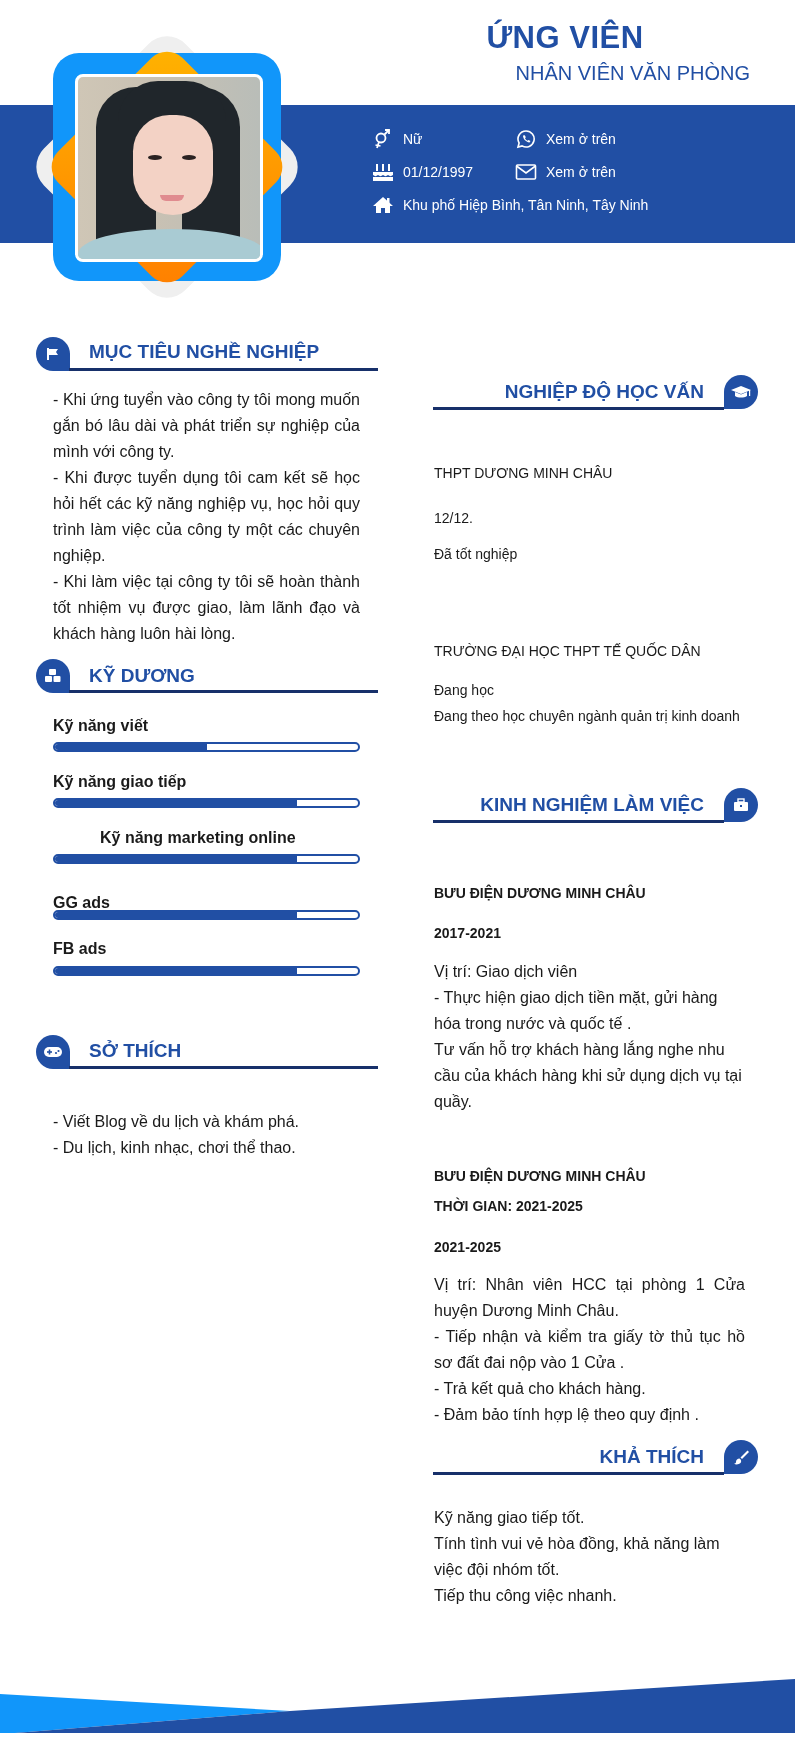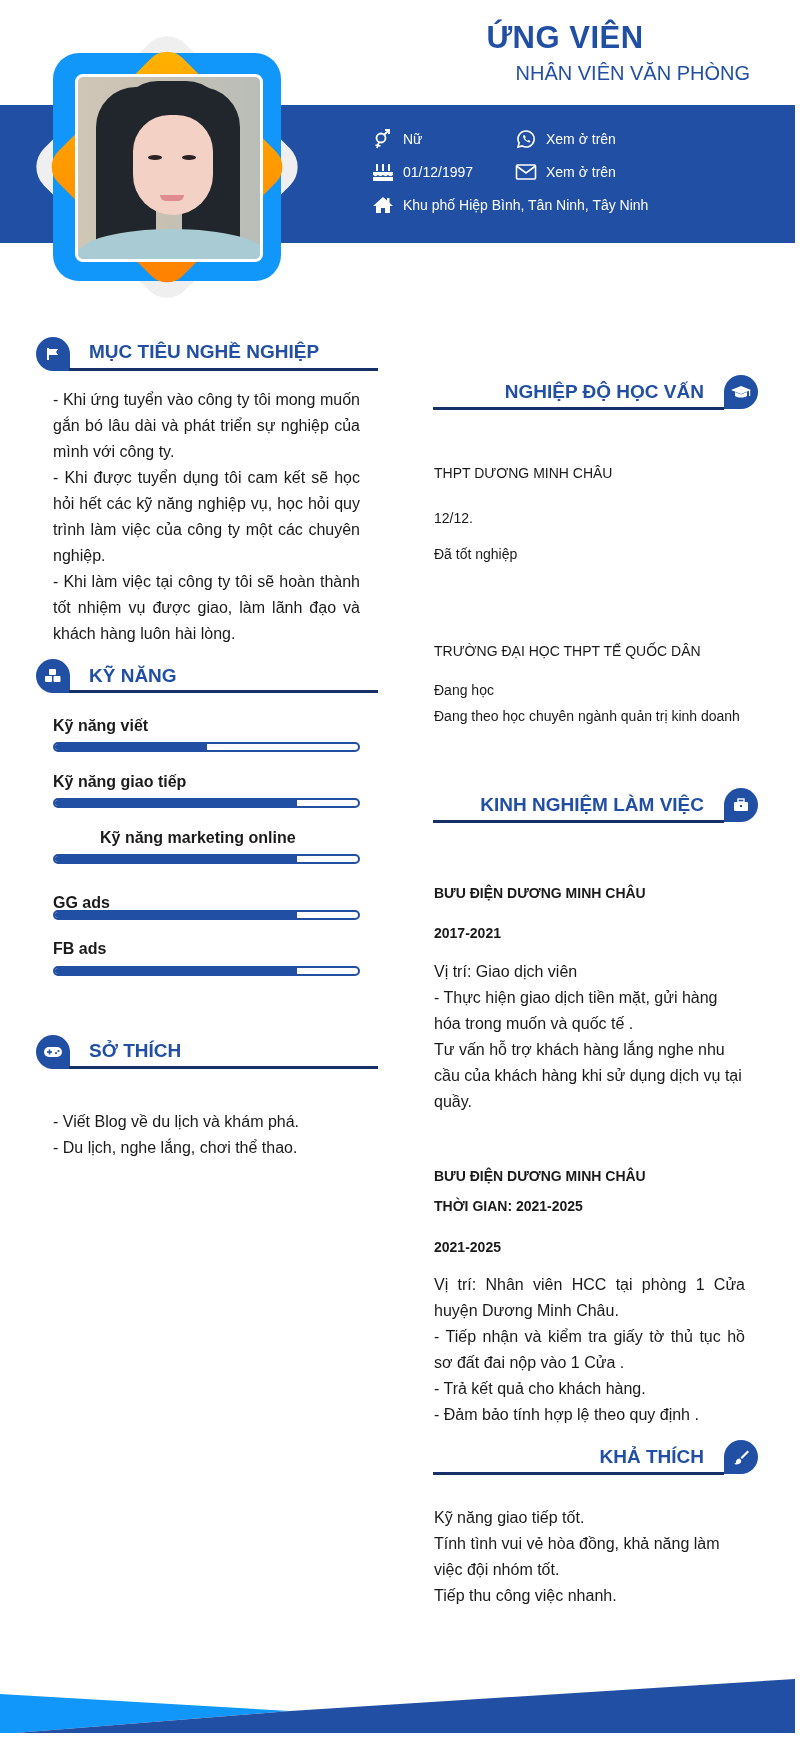--- a/index.html
+++ b/index.html
@@ -140,21 +140,21 @@
 - Khi làm việc tại công ty tôi sẽ hoàn thành tốt nhiệm vụ được giao, làm lãnh đạo và khách hàng luôn hài lòng.</div>
 
 <div class="sec-icon left" style="left:36px; top:659px;">
   <svg width="18" height="16" viewBox="0 0 18 16">
       <rect x="5" y="1" width="7" height="6" fill="#fff" rx="1"></rect>
       <rect x="1" y="8" width="7" height="6" fill="#fff" rx="1"></rect>
       <rect x="9.5" y="8" width="7" height="6" fill="#fff" rx="1"></rect>
     </svg>
 </div>
 <div class="sec-line" style="left:69px; top:690px; width:309px;"></div>
-<div class="sec-title" style="left:89px; top:664px;">KỸ NĂNG</div>
+<div class="sec-title" style="left:89px; top:664px;">KỸ DƯƠNG</div>
 
 <div id="skills-list">
   <div class="skill-label" style="top:717px;">Kỹ năng viết</div>
   <div class="skill-bar" style="top:742px;">
       <div class="skill-fill" style="width: 50%;"></div>
     </div>
 
   <div class="skill-label" style="top:773px;">Kỹ năng giao tiếp</div>
   <div class="skill-bar" style="top:798px;">
       <div class="skill-fill" style="width: 80%;"></div>
@@ -181,21 +181,21 @@
       <rect x="1" y="1" width="18" height="10" rx="5" fill="#fff"></rect>
       <rect x="4" y="5.2" width="5" height="1.6" fill="#214fa4"></rect>
       <rect x="5.7" y="3.5" width="1.6" height="5" fill="#214fa4"></rect>
       <circle cx="13" cy="7" r="1.1" fill="#214fa4"></circle>
       <circle cx="15.5" cy="5" r="1.1" fill="#214fa4"></circle>
     </svg>
 </div>
 <div class="sec-line" style="left:69px; top:1066px; width:309px;"></div>
 <div class="sec-title" style="left:89px; top:1039px;">SỞ THÍCH</div>
 <div class="body-text" style="left:53px; top:1109px;">- Viết Blog về du lịch và khám phá.</div>
-<div class="body-text" style="left:53px; top:1135px;">- Du lịch, nghe lắng, chơi thể thao.</div>
+<div class="body-text" style="left:53px; top:1135px;">- Du lịch, kinh nhạc, chơi thể thao.</div>
 
 <div class="sec-line" style="left:433px; top:407px; width:291px;"></div>
 <div class="sec-title" style="left:433px; width:271px; top:380px; text-align:right;">NGHIỆP ĐỘ HỌC VẤN</div>
 <div class="sec-icon right" style="left:724px; top:375px;">
   <svg width="20" height="14" viewBox="0 0 20 14">
       <path d="M10 1L0 5l10 4 10-4z" fill="#fff"></path>
       <path d="M4 7v4c3 2 9 2 12 0V7l-6 2.4z" fill="#fff"></path>
       <rect x="18" y="5" width="1.2" height="6" fill="#fff"></rect>
     </svg>
 </div>
@@ -214,21 +214,21 @@
   <svg width="16" height="14" viewBox="0 0 16 14">
       <rect x="5" y="1" width="6" height="3" fill="none" stroke="#fff" stroke-width="1.4"></rect>
       <rect x="1" y="4" width="14" height="9" rx="1" fill="#fff"></rect>
       <rect x="7" y="7" width="2" height="2" fill="#214fa4"></rect>
     </svg>
 </div>
 
 <div class="line bold" style="top:884px;">BƯU ĐIỆN DƯƠNG MINH CHÂU</div>
 <div class="line bold" style="top:924px;">2017-2021</div>
 <div class="body-text" style="left:434px; top:959px; width:311px; white-space:pre-line;">Vị trí: Giao dịch viên
-- Thực hiện giao dịch tiền mặt, gửi hàng hóa trong muốn và quốc tế .
+- Thực hiện giao dịch tiền mặt, gửi hàng hóa trong nước và quốc tế .
 Tư vấn hỗ trợ khách hàng lắng nghe nhu cầu của khách hàng khi sử dụng dịch vụ tại quầy.</div>
 
 <div class="line bold" style="top:1167px;">BƯU ĐIỆN DƯƠNG MINH CHÂU</div>
 <div class="line bold" style="top:1197px;">THỜI GIAN: 2021-2025</div>
 <div class="line bold" style="top:1238px;">2021-2025</div>
 <div class="body-text justify" style="left:434px; top:1272px; width:311px; white-space:pre-line;">Vị trí: Nhân viên HCC tại phòng 1 Cửa huyện Dương Minh Châu.
 - Tiếp nhận và kiểm tra giấy tờ thủ tục hồ sơ đất đai nộp vào 1 Cửa .
 - Trả kết quả cho khách hàng.
 - Đảm bảo tính hợp lệ theo quy định .</div>
 

